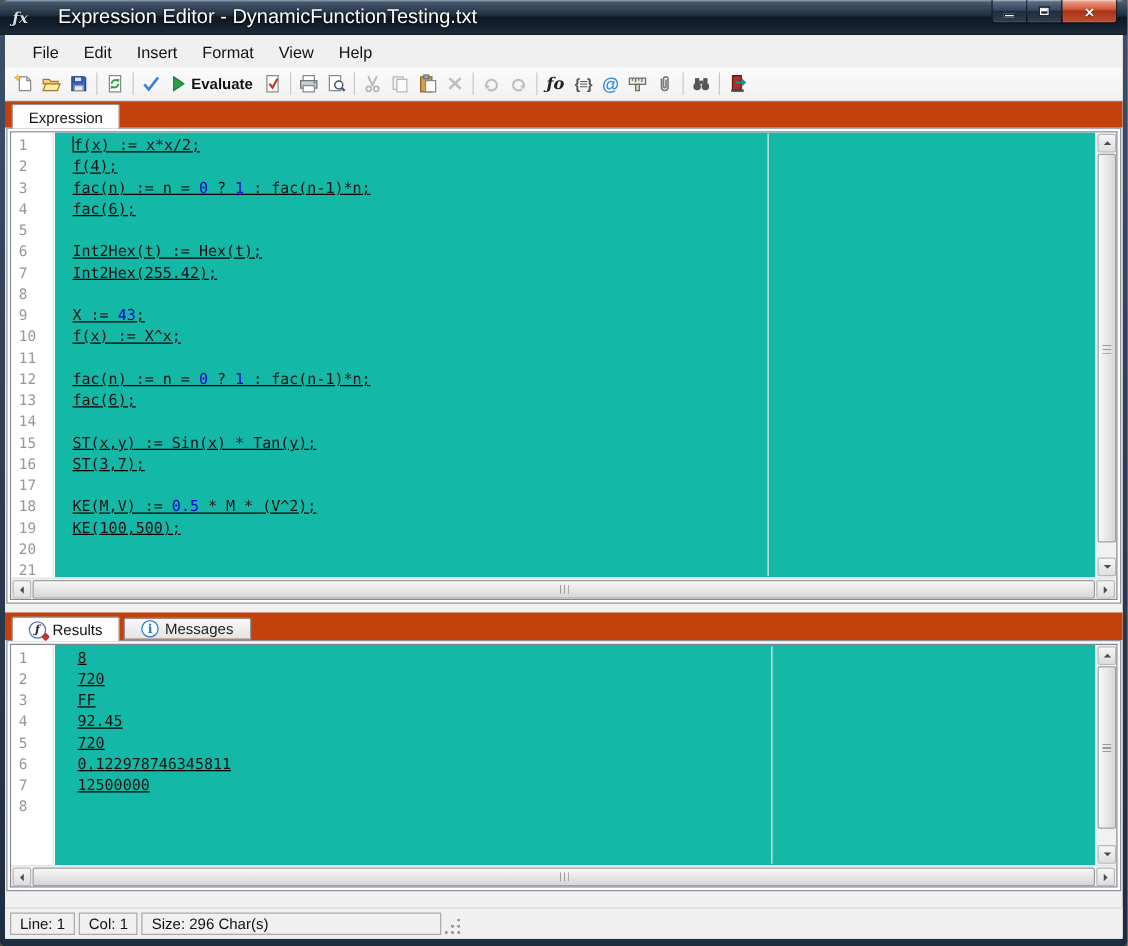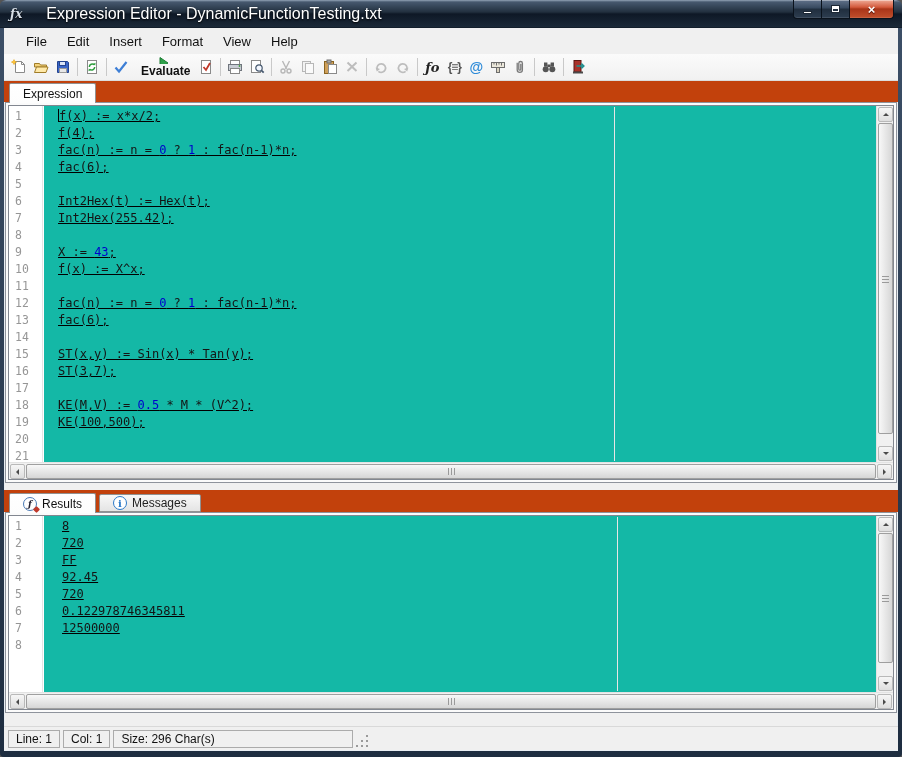--- a/index.html
+++ b/index.html
@@ -34,21 +34,21 @@
   .client{ margin:0 4px; height:723px; background:#f0f0f0; position:relative;
     display:flex; flex-direction:column; box-shadow:inset 0 0 0 1px #e9eef3; }
 
   
   .menubar{ height:26px; display:flex; align-items:center; padding-left:12px; background:#f0f0f0; }
   .menu-item{ padding:3px 10px; font-size:13px; color:#111; }
 
   
   .toolbar{ height:27px; display:flex; align-items:center; padding-left:4px;
     background:linear-gradient(#fbfbfb,#f1f1f1); border-bottom:1px solid #dcdcdc; }
-  .tbtn{ width:22px; height:22px; display:flex; align-items:center; justify-content:center; border-radius:2px;flex-direction:column; }
+  .tbtn{ width:22px; height:22px; display:flex; align-items:center; justify-content:center; border-radius:2px; }
   .tbtn.wide{ width:auto; padding:0 5px; }
   .eval-label{ font-size:12px; font-weight:bold; color:#111; margin-left:4px; }
   .tsep{ width:1px; height:18px; background:#c9c9c9; margin:0 3px; }
   .ticon{ font-size:12px; font-weight:bold; color:#333; }
   .ticon.fx{ font:italic bold 13px "DejaVu Serif", serif; color:#222; }
   .ticon.at{ color:#2e8bd8; font-size:14px; }
   .ticon.braces{ color:#555; font-size:12px; letter-spacing:-1px; }
 
   
   .tabstrip{ height:21px; display:flex; align-items:flex-end; padding-left:5px; background:#c2410c; position:relative; z-index:2; }

